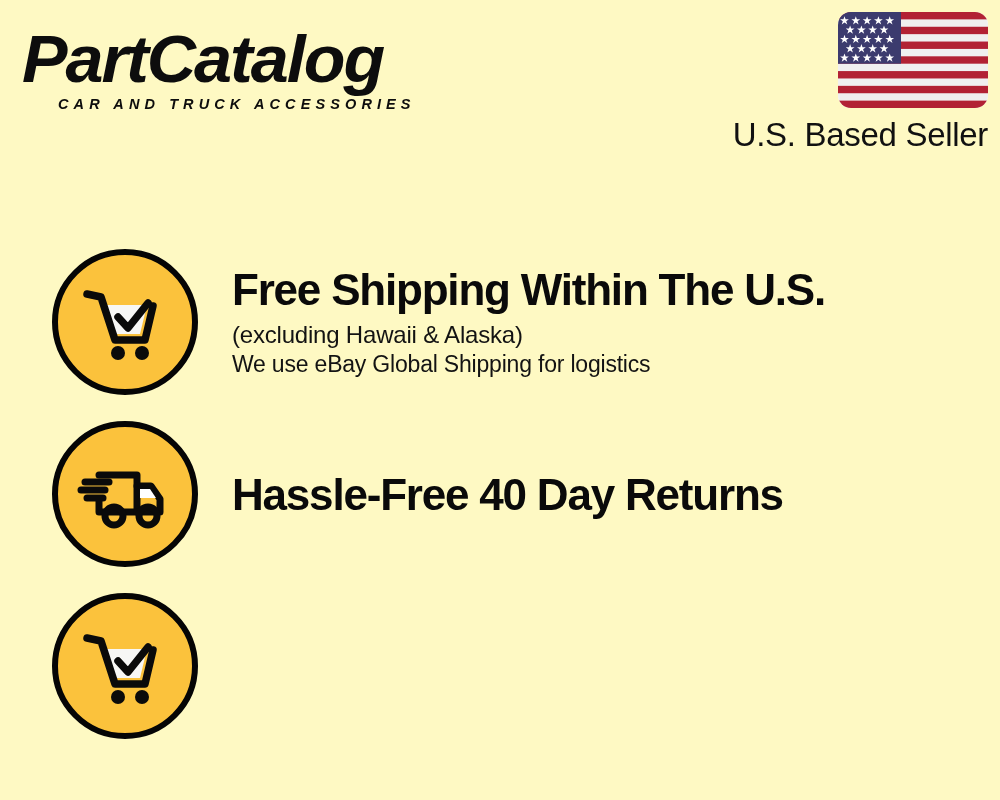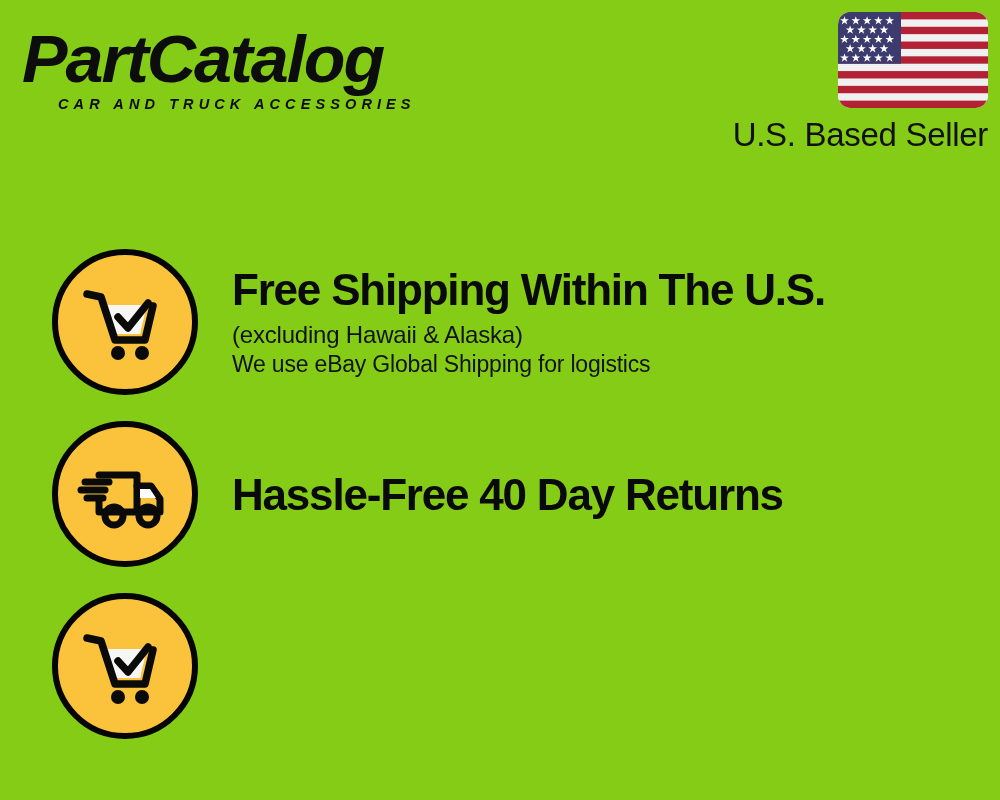--- a/index.html
+++ b/index.html
@@ -9,21 +9,21 @@
     background: #ffffff;
   }
   body {
     font-family: "Liberation Sans", sans-serif;
     -webkit-font-smoothing: antialiased;
   }
   #page {
     position: relative;
     width: 1000px;
     height: 800px;
-    background: #84cc16;
+    background: #fef9c3;
     overflow: hidden;
   }
 
   
   #header {
     position: absolute;
     left: 0;
     top: 0;
     width: 1000px;
     height: 175px;

